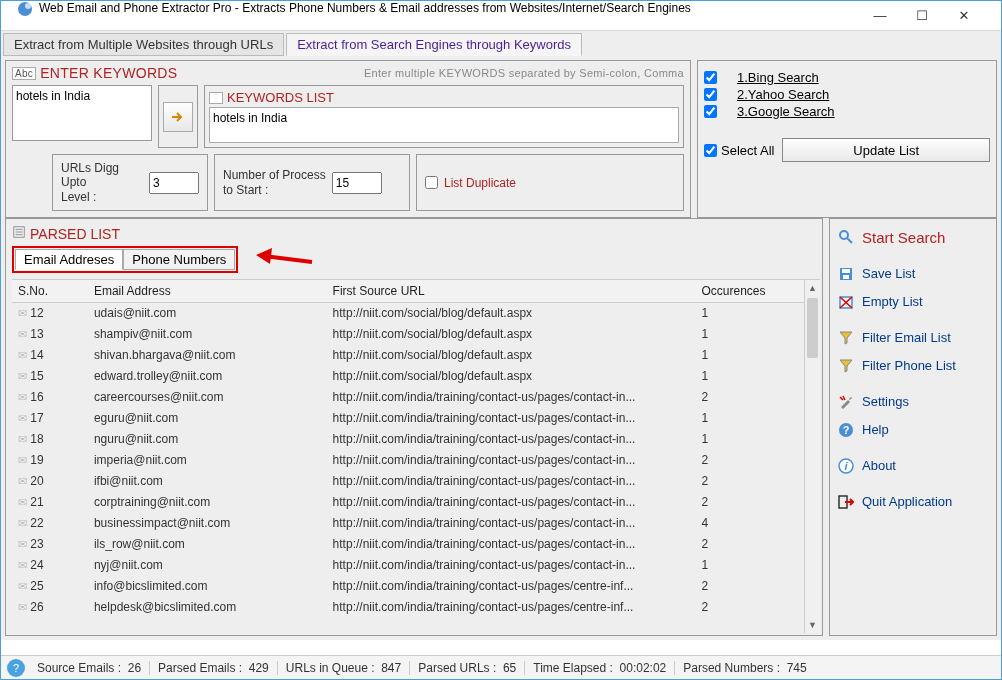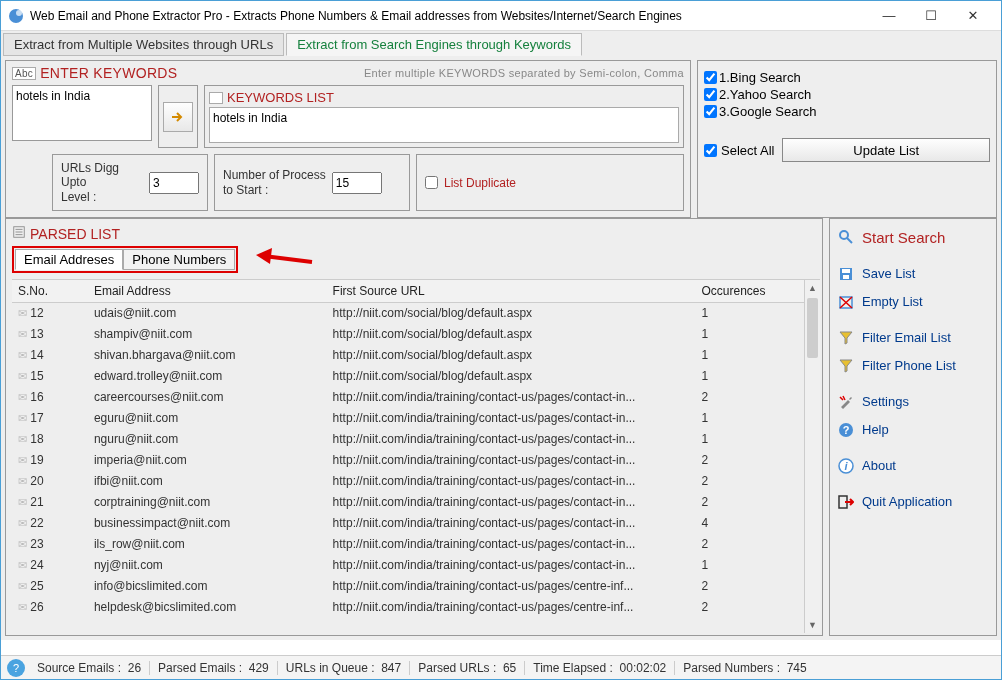--- a/index.html
+++ b/index.html
@@ -1,24 +1,24 @@
 <!DOCTYPE html>
 <html><head>
 <meta charset="utf-8">
 <style>
 * { box-sizing: border-box; margin: 0; padding: 0; font-family: "Segoe UI", Tahoma, sans-serif; }
 body { background: #fff; width: 1002px; height: 680px; overflow: hidden; position: relative; border: 1px solid #4a9fd6; }
-.titlebar { height: 30px; background: #fff; display: flex; align-items: center; padding: 0 7px; border-bottom: 1px solid #ddd; }
+.titlebar { height: 30px; background: #fff; display: flex; align-items: flex-start; padding: 0 16px; border-bottom: 1px solid #ddd; }
 .titlebar .appicon { width: 16px; height: 16px; margin-right: 6px; }
 .titlebar .title { font-size: 12px; flex: 1; color: #000; }
 .titlebar .winbtn { width: 42px; height: 28px; display: flex; align-items: center; justify-content: center; font-size: 13px; color: #333; }
 
 .main-tabs { display: flex; background: #eee; padding: 2px 2px 0 2px; }
 .main-tab { padding: 3px 10px; font-size: 13px; border: 1px solid #bbb; background: #e5e5e5; margin-right: 2px; color: #333; }
-.main-tab.active { background: #f5f5f5; border-bottom: 1px solid #f5f5f5; color: #15803d; }
+.main-tab.active { background: #f5f5f5; border-bottom: 1px solid #f5f5f5; color: #4c1d95; }
 
 .workarea { background: #eee; padding: 4px; }
 .top-row { display: flex; gap: 6px; }
 .panel { border: 1px solid #999; background: #eee; padding: 4px 6px 6px 6px; }
 .panel-title { color: #b22222; font-size: 14px; font-weight: 400; letter-spacing: 0.3px; display: flex; align-items: center; gap: 4px; }
 .panel-title .sub { color: #888; font-size: 11px; margin-left: auto; font-weight: 400; }
 .kw-panel { flex: 1; }
 .se-panel { width: 300px; }
 
 .kw-body { display: flex; gap: 6px; margin-top: 4px; }
@@ -29,21 +29,21 @@
 .kw-list-title { color: #b22222; font-size: 13px; display: flex; align-items: center; gap: 4px; padding: 2px 0; }
 .kw-list { border: 1px solid #aaa; background: #fff; height: 36px; padding: 3px; font-size: 12px; }
 
 .opts-row { display: flex; gap: 6px; margin-top: 6px; }
 .opt-box { border: 1px solid #999; display: flex; align-items: center; gap: 6px; padding: 6px 8px; font-size: 12px; color: #333; background: #eee; }
 .opt-box input[type=number] { width: 50px; font-size: 12px; padding: 2px; }
 .opt-box label { line-height: 1.2; }
 .list-dup { color: #b22222; }
 
 .se-list { margin-top: 4px; font-size: 13px; }
-.se-list label { display: flex; align-items: center; gap: 2px; padding: 1px 0; }
+.se-list label { display: flex; align-items: center; gap: 20px; padding: 1px 0; text-decoration: underline; }
 .se-bottom { display: flex; align-items: center; gap: 8px; margin-top: 18px; }
 .se-bottom .updbtn { flex: 1; height: 24px; font-size: 13px; border: 1px solid #888; background: linear-gradient(#fefefe,#e8e8e8); }
 
 .lower { display: flex; gap: 6px; height: 418px; }
 .parsed-panel { flex: 1; border: 1px solid #999; background: #eee; padding: 4px 2px 2px 6px; display: flex; flex-direction: column; }
 .parsed-title { color: #b22222; font-size: 14px; display: flex; align-items: center; gap: 4px; padding: 2px 0 4px 0; }
 
 .sub-tabs { display: flex; border: 2px solid #d00; width: fit-content; padding: 1px; position: relative; }
 .sub-tabs::after { content: ""; position: absolute; width: 44px; height: 24px; right: -54px; top: 4px; background: none; }
 .sub-tab { padding: 2px 8px; font-size: 13px; border: 1px solid #aaa; background: #f2f2f2; }

